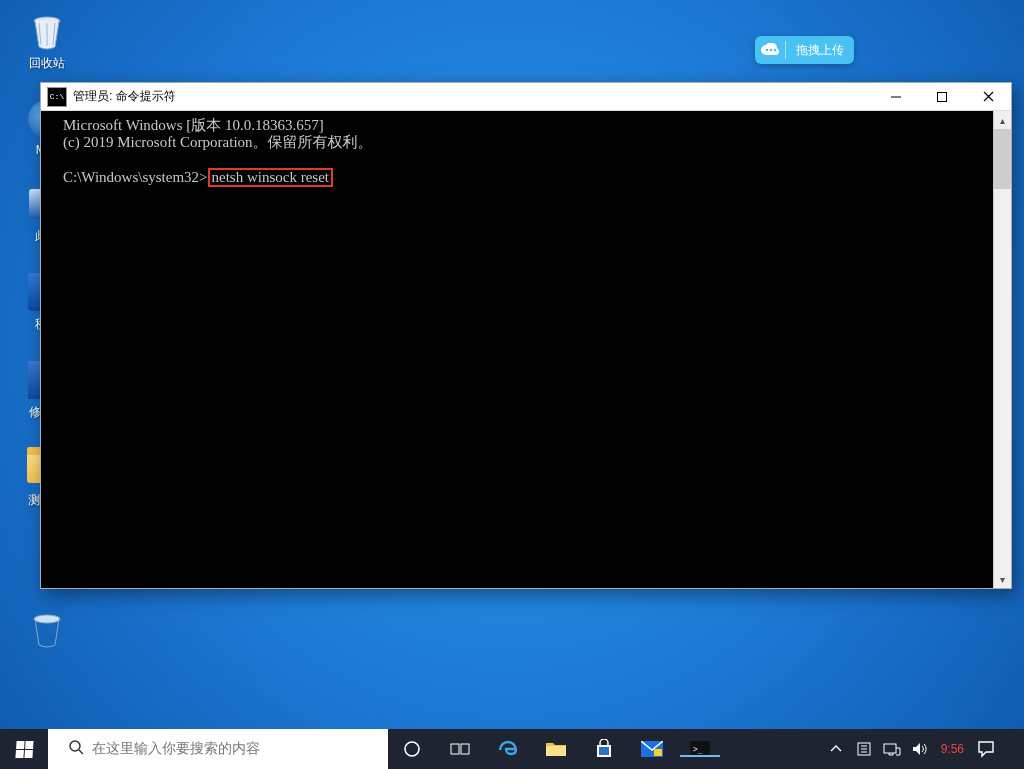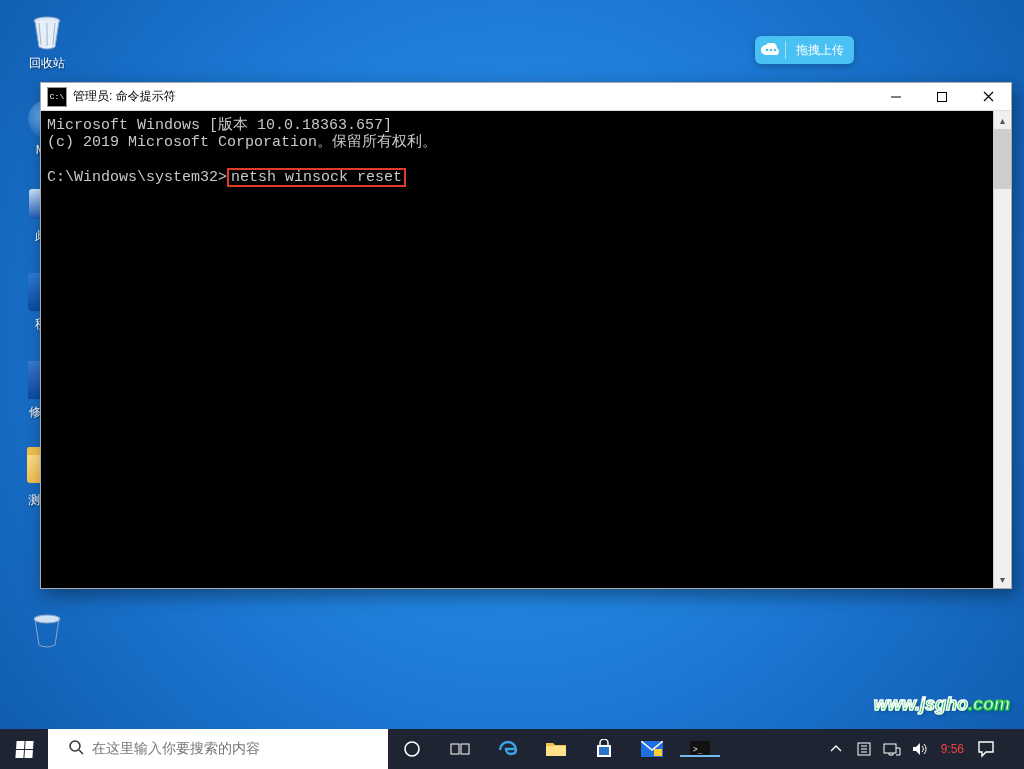--- a/index.html
+++ b/index.html
@@ -41,22 +41,22 @@
 .titlebar {
   height: 28px; background: #fff; display: flex; align-items: center;
   border-bottom: 1px solid #ddd;
 }
 .titlebar .app-icon { width: 20px; height: 20px; margin: 0 6px 0 6px; display:flex; align-items:center; justify-content:center; background:#000; color:#fff; font-family: "Consolas","Courier New",monospace; font-size:8px; border:1px solid #999; }
 .titlebar .title { font-size: 12px; color: #000; flex: 1; }
 .titlebar .win-btns { display:flex; height:100%; }
 .titlebar .win-btn { width: 46px; height: 100%; display:flex; align-items:center; justify-content:center; cursor: default; }
 .cmd-body { flex:1; display:flex; background:#000; }
 .cmd-text {
-  flex: 1; padding: 6px 6px;
-  font-family: Liberation Mono, monospace;
+  flex: 1; padding: 6px 22px;
+  font-family: Liberation Serif, serif;
   font-size: 15px; line-height: 17px; color: #c8c8c8;
   white-space: pre;
 }
 .cmd-scrollbar { width: 18px; background: #f0f0f0; display:flex; flex-direction:column; border-left:1px solid #ccc; }
 .cmd-scrollbar .arrow { height:18px; background:#f0f0f0; display:flex; align-items:center; justify-content:center; font-size:10px; color:#555; }
 .cmd-scrollbar .thumb { height:60px; background:#cdcdcd; }
 .cmd-scrollbar .track { flex:1; background:#f0f0f0; }
 .cmd-line .prompt { color:#c8c8c8; }
 .cmd-box { border: 2px solid #e03a2a; padding: 0 2px; color:#c8c8c8; display:inline-block; line-height:15px; }
 
@@ -202,21 +202,20 @@
       <div class="cmd-scrollbar">
         <div class="arrow">▴</div>
         <div class="thumb"></div>
         <div class="track"></div>
         <div class="arrow">▾</div>
       </div>
     </div>
   </div>
 
   <div class="watermark">
-    <span class="url dot-com"><span>www.jsgho</span><span class="cl">.com</span></span>
   </div>
 
   <div class="taskbar">
     <div class="tb-start">
       <div class="win-logo">
           <span></span>
           <span></span>
           <span></span>
           <span></span>
         </div>

